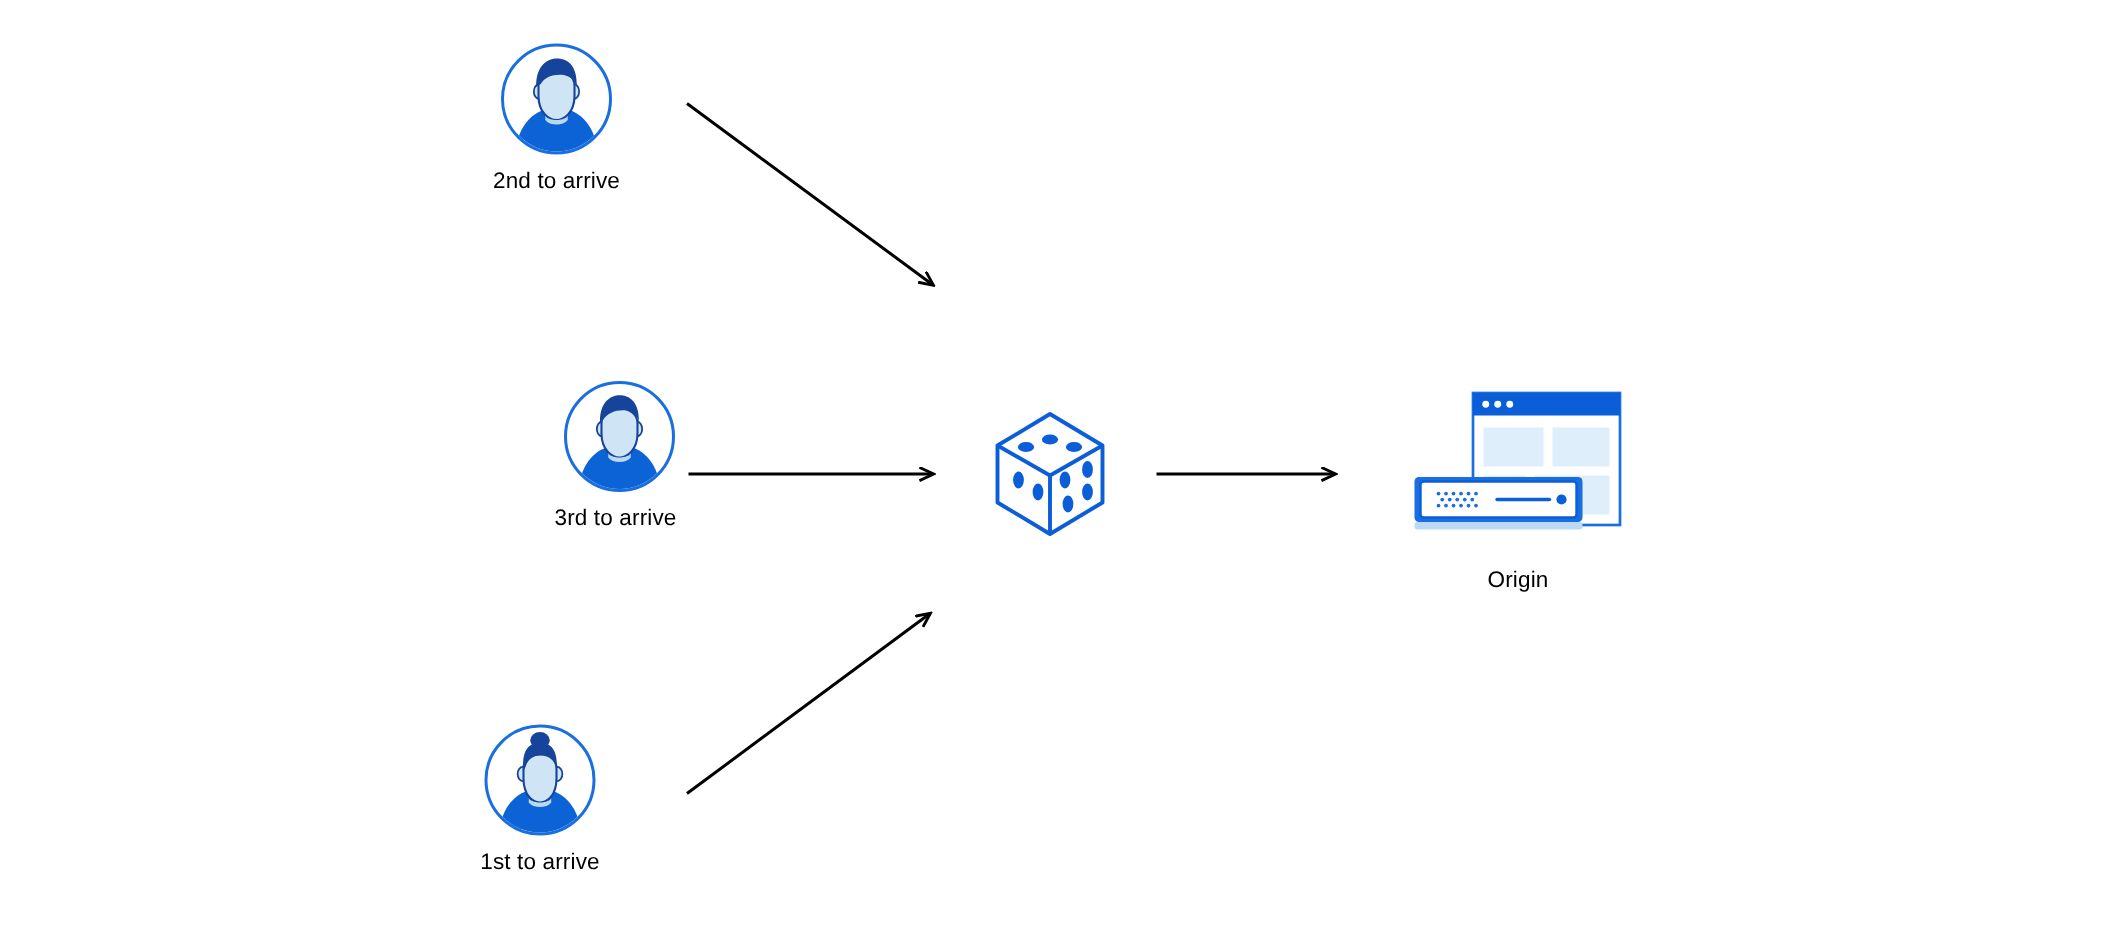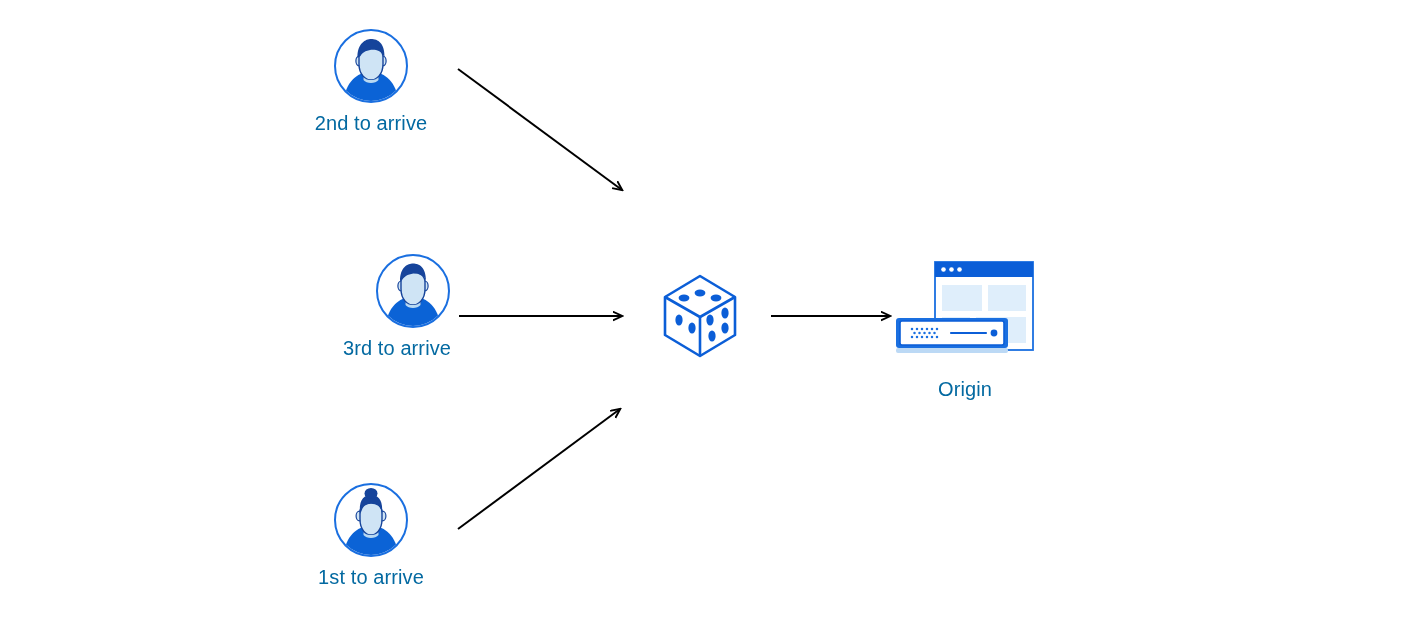--- a/index.html
+++ b/index.html
@@ -21,34 +21,34 @@
     height: 633px;
   }
   .node {
     position: absolute;
     display: flex;
     flex-direction: column;
     align-items: center;
   }
   .node-label {
     font-family: "Liberation Sans", sans-serif;
-    font-size: 20px;
-    color: #0369a1;
+    font-size: 15px;
+    color: #000000;
     white-space: nowrap;
     letter-spacing: 0.1px;
   }
   .avatar-node { width: 160px; }
   .avatar-node .node-label { margin-top: 8px; }
 
   .user-a { left: 291px; top: 28px; }
   .user-b { left: 291px; top: 253px; align-items: flex-end; }
-  .user-c { left: 291px; top: 482px; }
+  .user-c { left: 280px; top: 482px; }
 
   .dice-node { left: 655px; top: 270px; width: 90px; }
-  .origin-node { left: 885px; top: 256px; width: 160px; }
+  .origin-node { left: 932px; top: 256px; width: 160px; }
   .origin-node .node-label { margin-top: 14px; }
 
   svg { display: block; overflow: visible; }
 </style>
 </head>
 <body>
 
 <svg id="canvas" viewBox="0 0 1405 633" width="1405" height="633" aria-hidden="true">
   <defs>
     <marker id="ah" markerWidth="11" markerHeight="11" refX="9.2" refY="5" orient="auto" markerUnits="userSpaceOnUse">

